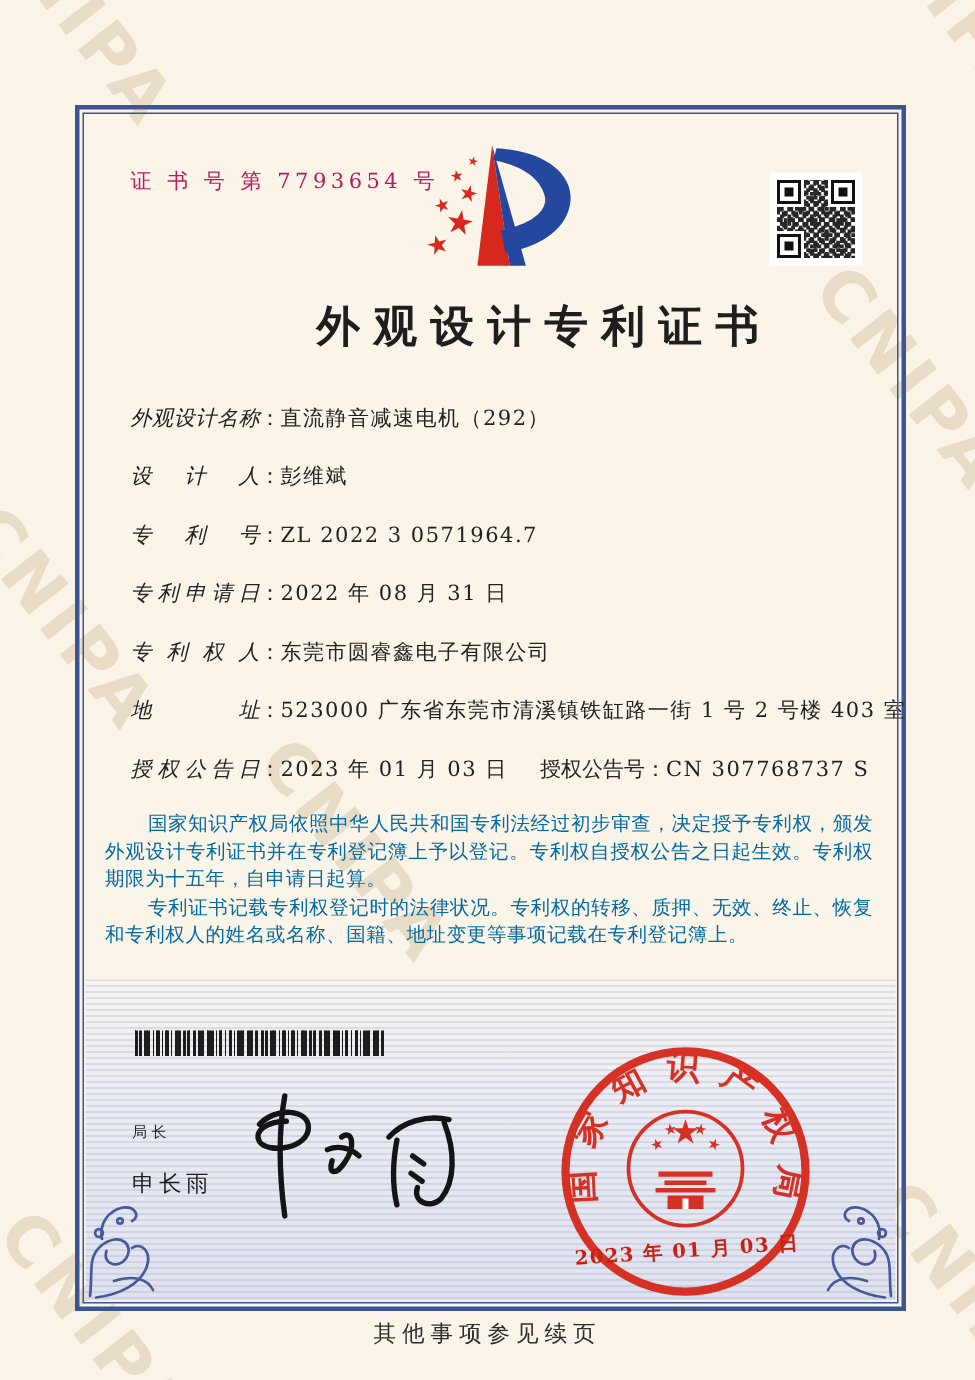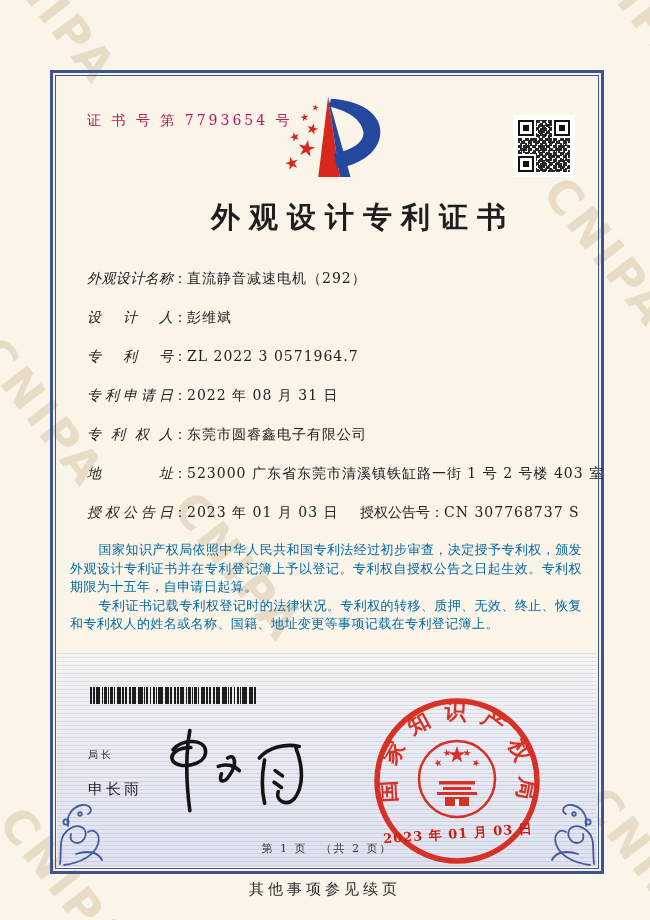--- a/index.html
+++ b/index.html
@@ -214,16 +214,15 @@
       <use href="#sstar" transform="translate(105,68) scale(4) rotate(20)"></use>
       <rect x="68" y="86" width="36" height="3.5"></rect>
       <rect x="72" y="92" width="28" height="3"></rect>
       <rect x="66" y="97" width="40" height="3"></rect>
       <rect x="74" y="102" width="24" height="9"></rect>
       <rect x="84" y="104" width="4" height="7" fill="#fff"></rect>
     </g>
   </svg>
   <div class="seal-date">2023 年 01 月 03 日</div>
 
-  <div class="page-footer">第 1 页　（共 2 页）</div>
 </div>
 
 <div class="continuation">其他事项参见续页</div>
 
 </body></html>

